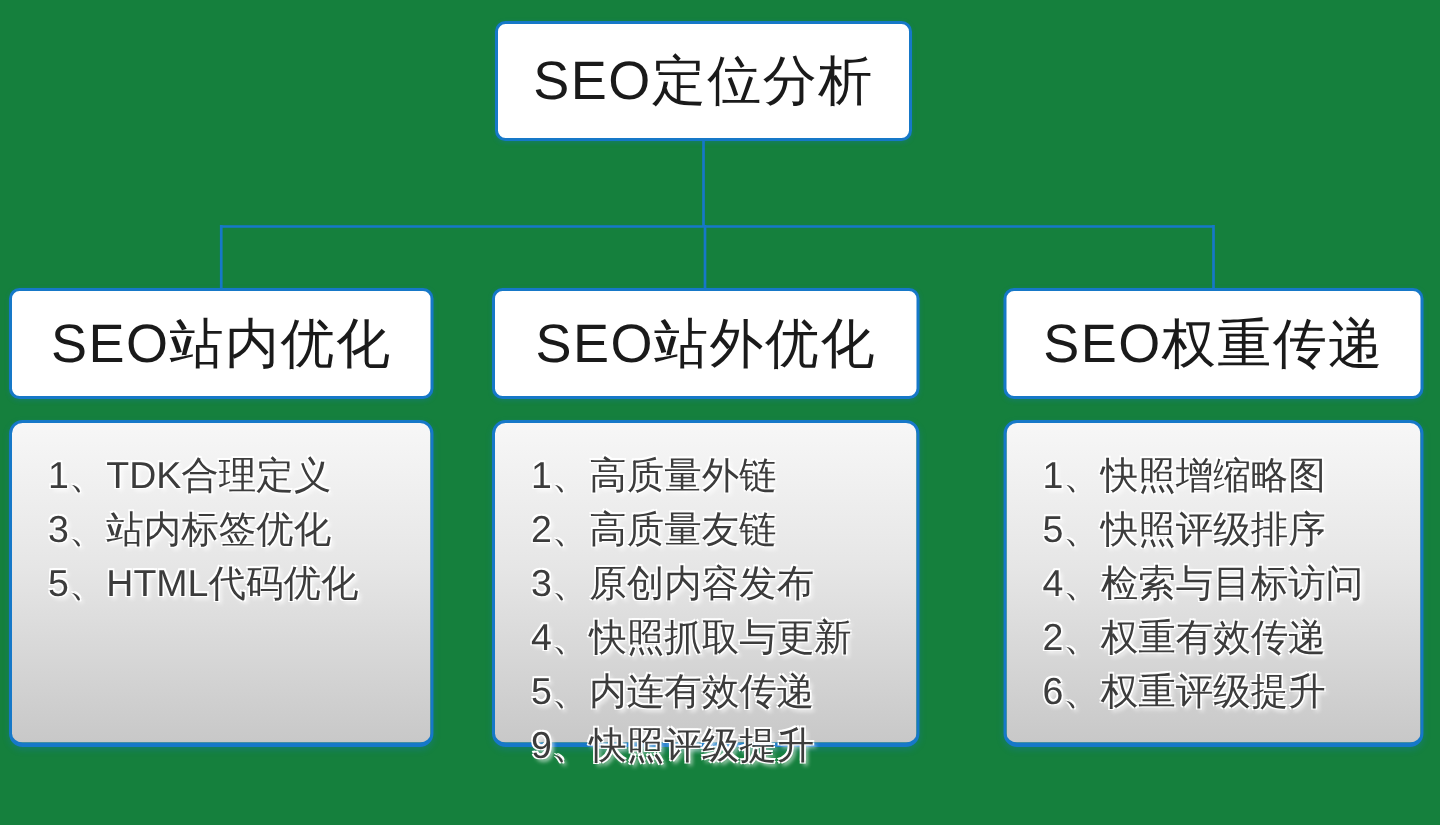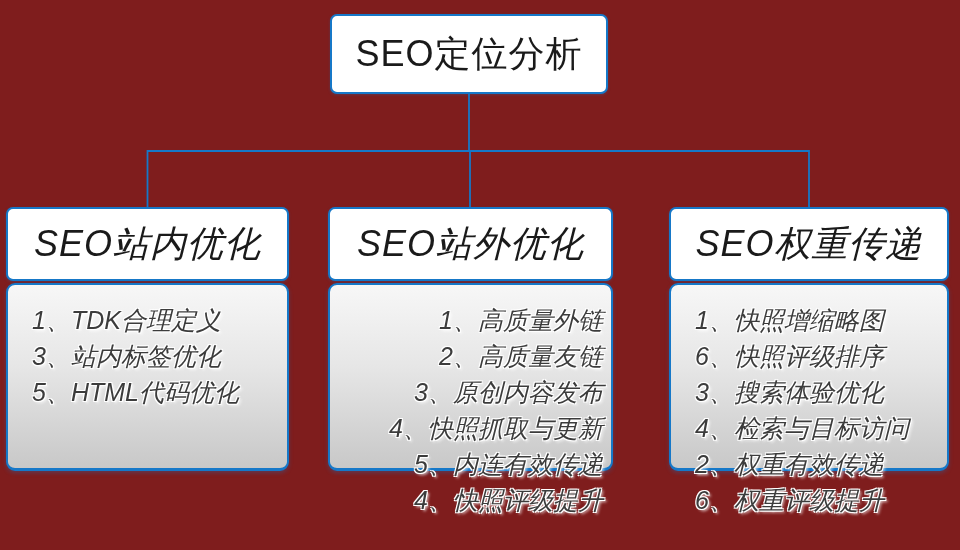--- a/index.html
+++ b/index.html
@@ -12,21 +12,21 @@
   html, body {
     margin: 0;
     padding: 0;
     background: #ffffff;
     font-family: "Liberation Sans", "DejaVu Sans", sans-serif;
   }
   .canvas {
     position: relative;
     width: 960px;
     height: 550px;
-    background: #7f1d1d;
+    background: #15803d;
     overflow: hidden;
   }
   .connectors {
     position: absolute;
     left: 0; top: 0;
     width: 960px; height: 550px;
     pointer-events: none;
   }
   .connectors line {
     stroke: var(--accent);
@@ -44,23 +44,23 @@
     align-items: center;
     justify-content: center;
     box-shadow: 0 1px 3px rgba(22,120,200,0.25);
   }
   .root-node span {
     font-size: 36px;
     color: var(--heading-text);
     letter-spacing: 1px;
     white-space: nowrap;
   }
-  .column { position: absolute; top: 207px; font-style: italic; }
+  .column { position: absolute; top: 192px; }
   .col-0 { left: 6px;   width: 283px; }
-  .col-1 { left: 328px; width: 285px; text-align: right; }
+  .col-1 { left: 328px; width: 285px; }
   .col-2 { left: 669px; width: 280px; }
   .col-header {
     box-sizing: border-box;
     width: 100%;
     height: 74px;
     background: #ffffff;
     border: 2.5px solid var(--accent);
     border-radius: 7px;
     display: flex;
     align-items: center;
@@ -68,23 +68,23 @@
     box-shadow: 0 1px 3px rgba(22,120,200,0.25);
   }
   .col-header span {
     font-size: 36px;
     color: var(--heading-text);
     letter-spacing: 1px;
     white-space: nowrap;
   }
   .col-panel {
     box-sizing: border-box;
-    margin-top: 2px;
+    margin-top: 14px;
     width: 100%;
-    height: 188px;
+    height: 218px;
     background: linear-gradient(180deg, var(--panel-top) 0%, #e6e6e6 45%, var(--panel-bottom) 100%);
     border: 2px solid var(--accent);
     border-bottom-width: 3px;
     border-radius: 9px;
     padding: 17px 8px 0 24px;
     box-shadow: 0 2px 4px rgba(22,120,200,0.3);
   }
   .item {
     height: 36px;
     line-height: 36px;
@@ -130,31 +130,30 @@
   <section class="column col-1">
     <div class="col-header">
       <span>SEO站外优化</span>
     </div>
     <div class="col-panel">
       <div class="item">1、高质量外链</div>
       <div class="item">2、高质量友链</div>
       <div class="item">3、原创内容发布</div>
       <div class="item">4、快照抓取与更新</div>
       <div class="item">5、内连有效传递</div>
-      <div class="item">4、快照评级提升</div>
+      <div class="item">9、快照评级提升</div>
     </div>
   </section>
 
   <section class="column col-2">
     <div class="col-header">
       <span>SEO权重传递</span>
     </div>
     <div class="col-panel">
       <div class="item">1、快照增缩略图</div>
-      <div class="item">6、快照评级排序</div>
-      <div class="item">3、搜索体验优化</div>
+      <div class="item">5、快照评级排序</div>
       <div class="item">4、检索与目标访问</div>
       <div class="item">2、权重有效传递</div>
       <div class="item">6、权重评级提升</div>
     </div>
   </section>
 
 </div>
 
 </body></html>

